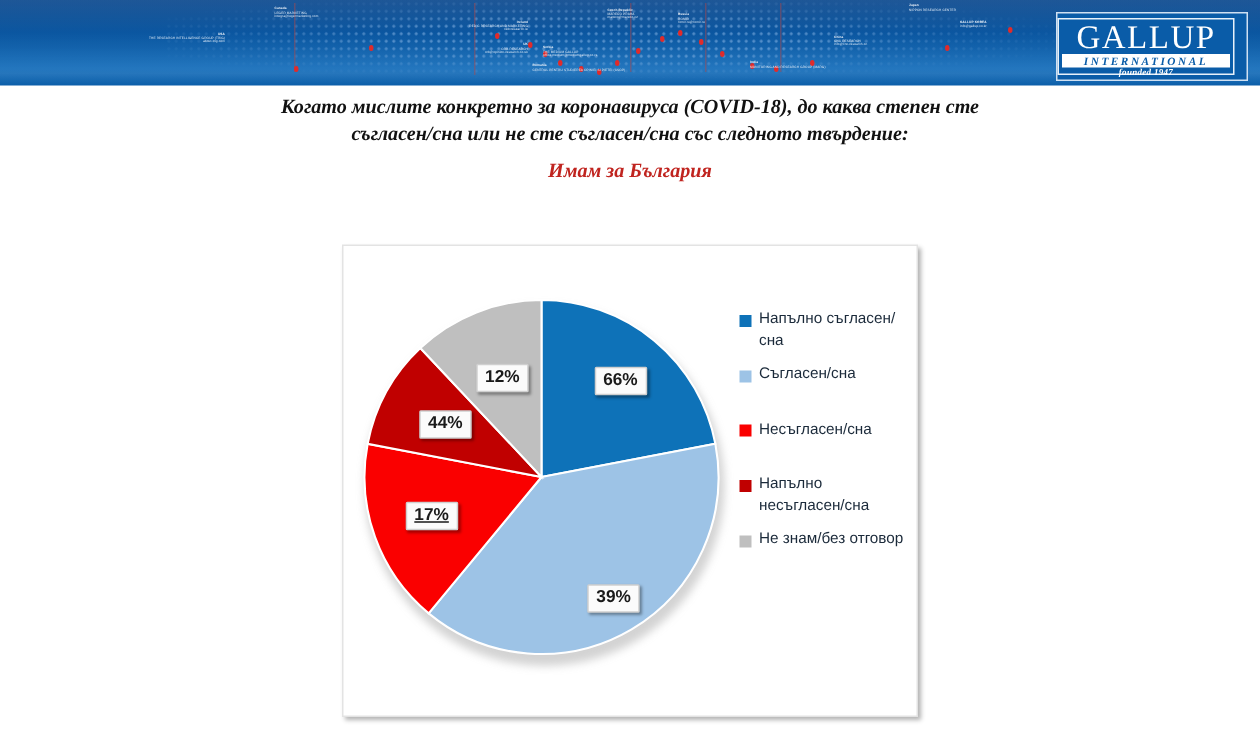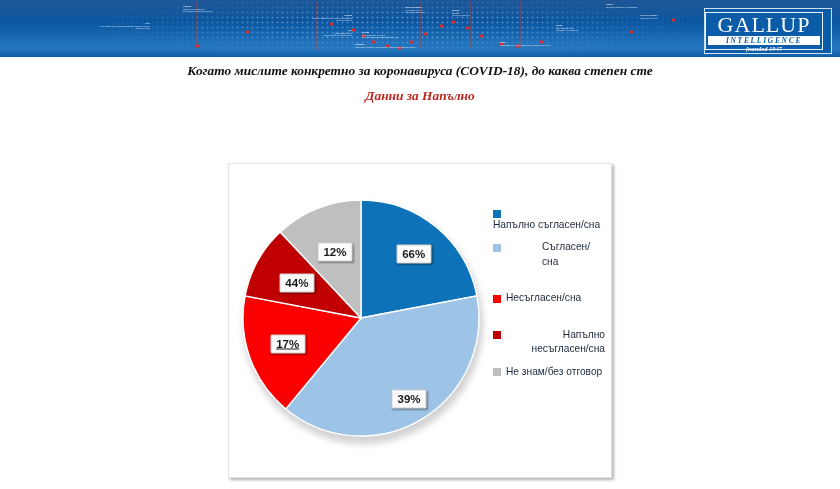--- a/index.html
+++ b/index.html
@@ -211,30 +211,31 @@
     </div>
     <div class="maplabel" style="left:640px;top:14px;width:50px;">
       <b>GALLUP KOREA</b><br>
       <span>info@gallup.co.kr</span>
     </div>
 
     <div class="logo">
       <div class="logo-inner">
         <div class="logo-gallup">GALLUP</div>
         <div class="logo-intl-wrap">
-          <div class="logo-intl">INTELLIGENCE</div>
+          <div class="logo-intl">INTERNATIONAL</div>
         </div>
         <div class="logo-founded">founded 1947</div>
       </div>
     </div>
   </div>
 
   <div class="title-block">
     <div class="title-line">Когато мислите конкретно за коронавируса (COVID-18), до каква степен сте</div>
-    <div class="subtitle-red">Данни за Напълно</div>
+    <div class="title-line">съгласен/сна или не сте съгласен/сна със следното твърдение:</div>
+    <div class="subtitle-red">Имам за България</div>
   </div>
 
   <div class="chart-panel">
 
     <div class="pie-wrap">
       <div class="pie-shadow"></div>
       <svg class="pie" viewBox="0 0 240 240">
         <g id="pie-slices">
             <path d="M 120 120 L 120.00 2.00 A 118 118 0 0 1 235.91 97.89 Z" fill="#0E72B8" stroke="#ffffff" stroke-width="1.4"></path>
             <path d="M 120 120 L 235.91 97.89 A 118 118 0 0 1 44.78 210.92 Z" fill="#9DC3E6" stroke="#ffffff" stroke-width="1.4"></path>
@@ -246,33 +247,33 @@
       <div id="pie-labels">
           <div class="label-box" style="left: 176.651px; top: 58.3556px; transform: translate(-50%, -50%);">66%</div>
           <div class="label-box" style="left: 172.054px; top: 203.254px; transform: translate(-50%, -50%);">39%</div>
           <div class="label-box" style="left: 50.7242px; top: 148.381px; transform: translate(-50%, -50%); text-decoration: underline;">17%</div>
           <div class="label-box" style="left: 59.8894px; top: 86.7549px; transform: translate(-50%, -50%);">44%</div>
           <div class="label-box" style="left: 97.9368px; top: 56.1718px; transform: translate(-50%, -50%);">12%</div>
         </div>
     </div>
 
     <div class="legend">
-      <div class="legend-item" style="margin-bottom:8px;flex-direction:column;">
+      <div class="legend-item" style="margin-bottom:8px;">
         <span class="legend-swatch" style="background:#0E72B8;"></span>
         <span class="legend-label">Напълно съгласен/сна</span>
       </div>
-      <div class="legend-item" style="margin-bottom:22px;gap:36px;">
+      <div class="legend-item" style="margin-bottom:22px;">
         <span class="legend-swatch" style="background:#9DC3E6;"></span>
         <span class="legend-label">Съгласен/сна</span>
       </div>
       <div class="legend-item" style="margin-bottom:22px;">
         <span class="legend-swatch" style="background:#FA0000;"></span>
         <span class="legend-label">Несъгласен/сна</span>
       </div>
-      <div class="legend-item" style="margin-bottom:8px;text-align:right;">
+      <div class="legend-item" style="margin-bottom:8px;">
         <span class="legend-swatch" style="background:#C00000;"></span>
         <span class="legend-label">Напълно несъгласен/сна</span>
       </div>
       <div class="legend-item">
         <span class="legend-swatch" style="background:#BFBFBF;"></span>
         <span class="legend-label">Не знам/без отговор</span>
       </div>
     </div>
 
   </div>

